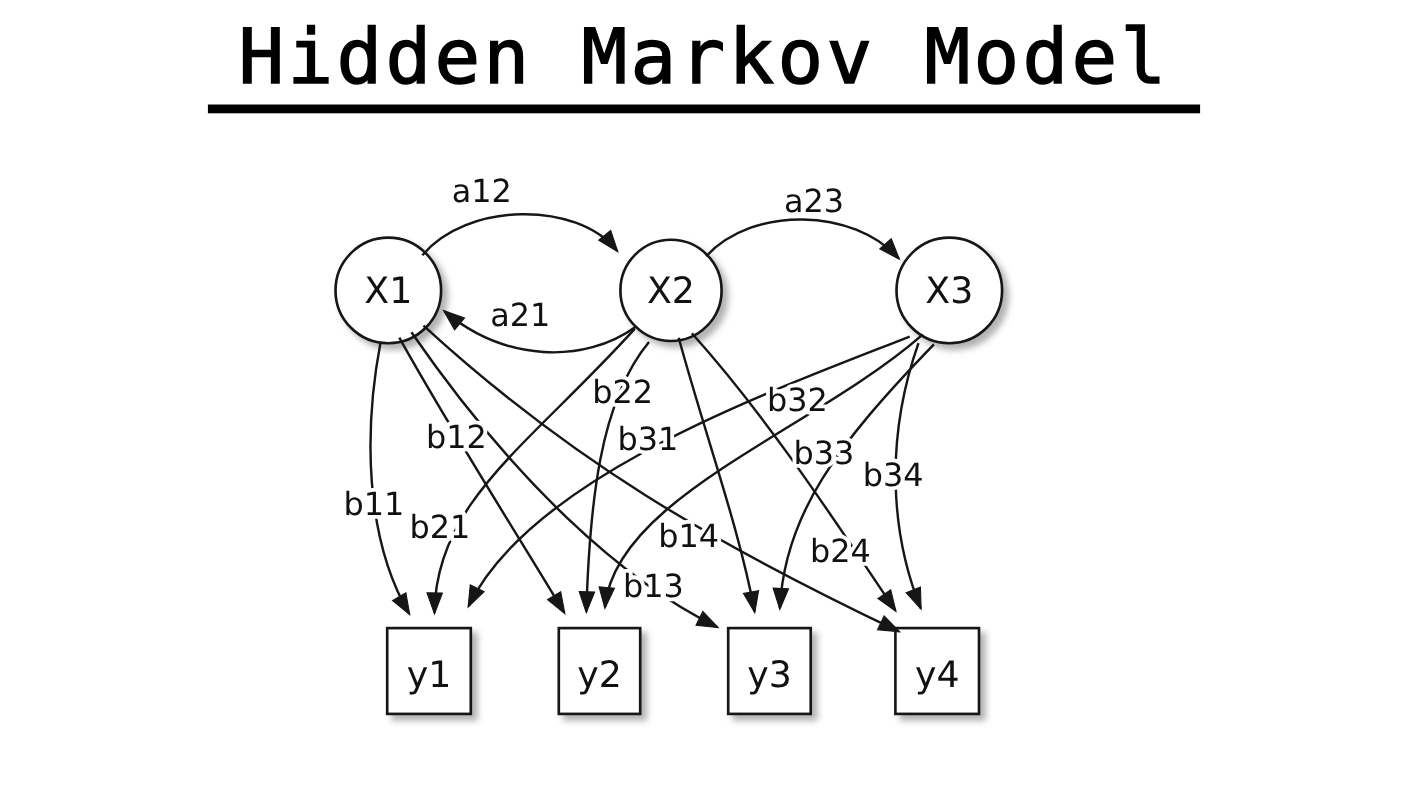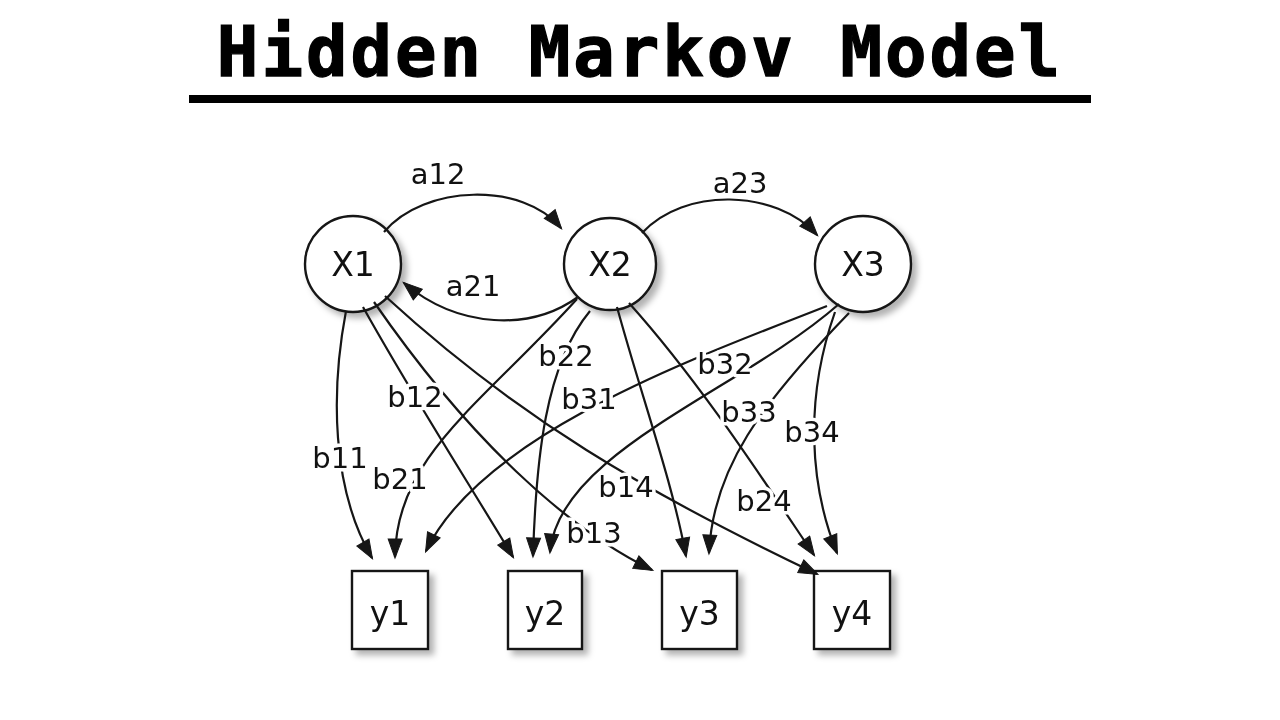--- a/index.html
+++ b/index.html
@@ -6,21 +6,21 @@
   body{width:1280px;height:720px;position:relative;overflow:hidden;
        font-family:"DejaVu Sans",sans-serif;}
 
   .title-wrap{
     position:absolute;top:16px;left:50%;transform:translateX(-50%);
     width:902px;text-align:center;
     border-bottom:8px solid #000;padding-bottom:7px;
   }
   .title-text{
     font-family:"DejaVu Sans Mono","Liberation Mono",monospace;
-    font-weight:bold;font-size:69px;line-height:72px;letter-spacing:3px;
+    font-weight:normal;font-size:69px;line-height:72px;letter-spacing:3px;
     color:#000;-webkit-text-stroke:1.3px #000;white-space:nowrap;
   }
 
   svg.diagram{position:absolute;left:0;top:0;}
 
   .node{
     fill:#ffffff;stroke:#161616;stroke-width:2.4px;
     filter:drop-shadow(5px 5px 3px rgba(0,0,0,0.30));
   }
   .node-label{

